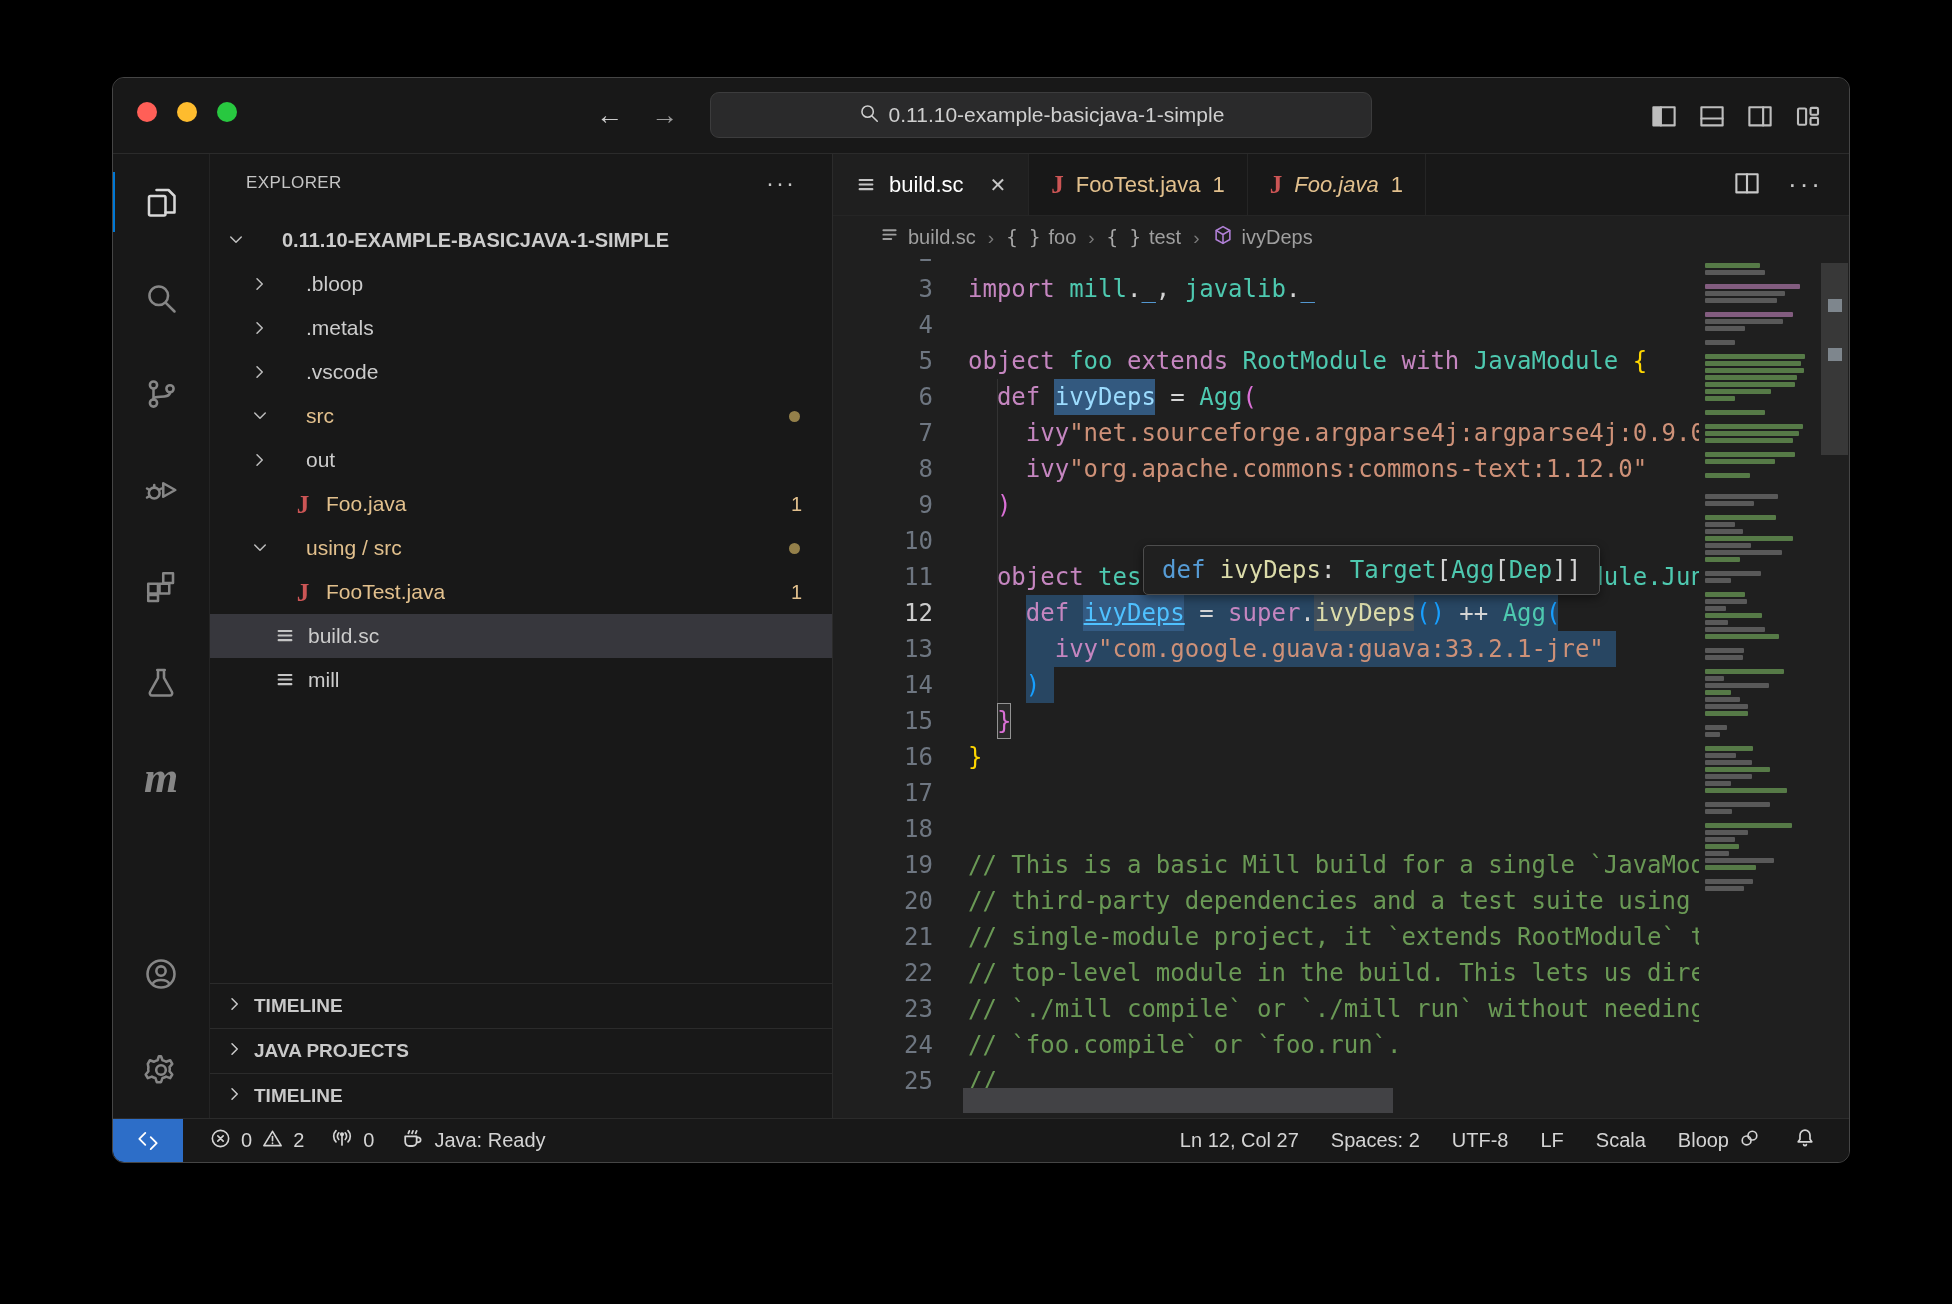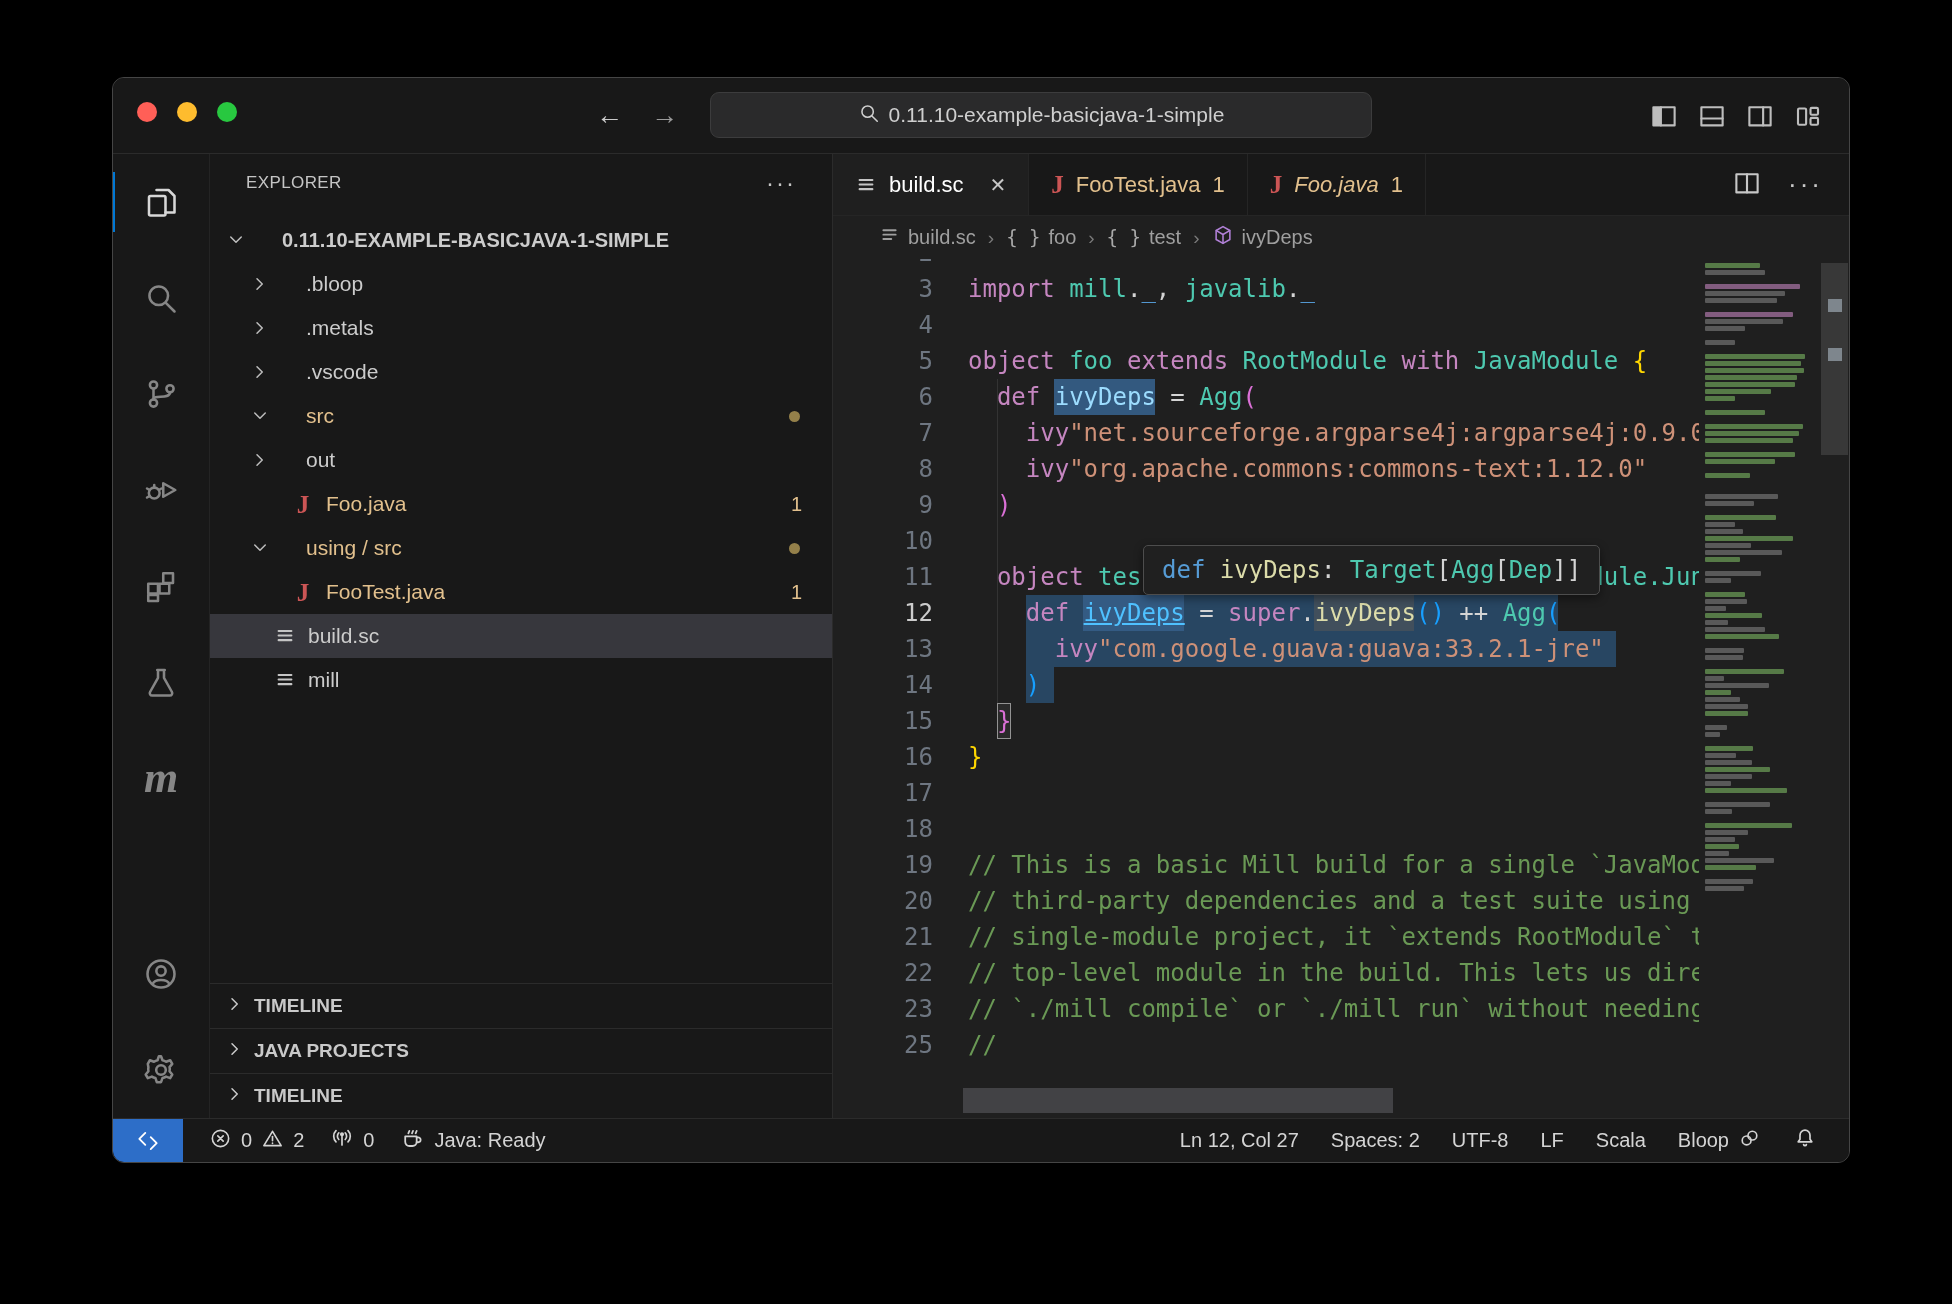--- a/index.html
+++ b/index.html
@@ -426,20 +426,21 @@
             <div class="code-line"><span class="gutter">14</span><span class="lc"><span class="tk-fg">    </span><span class="tk-b3">)</span></span></div>
             <div class="code-line"><span class="gutter">15</span><span class="lc"><span class="tk-fg">  </span><span class="tk-b2">}</span></span></div>
             <div class="code-line"><span class="gutter">16</span><span class="lc"><span class="tk-b1">}</span></span></div>
             <div class="code-line"><span class="gutter">17</span><span class="lc"></span></div>
             <div class="code-line"><span class="gutter">18</span><span class="lc"></span></div>
             <div class="code-line"><span class="gutter">19</span><span class="lc"><span class="tk-cm">// This is a basic Mill build for a single `JavaModule`, with two</span></span></div>
             <div class="code-line"><span class="gutter">20</span><span class="lc"><span class="tk-cm">// third-party dependencies and a test suite using the JUnit</span></span></div>
             <div class="code-line"><span class="gutter">21</span><span class="lc"><span class="tk-cm">// single-module project, it `extends RootModule` to mark it as</span></span></div>
             <div class="code-line"><span class="gutter">22</span><span class="lc"><span class="tk-cm">// top-level module in the build. This lets us directly run</span></span></div>
             <div class="code-line"><span class="gutter">23</span><span class="lc"><span class="tk-cm">// `./mill compile` or `./mill run` without needing to prefix it</span></span></div>
+            <div class="code-line"><span class="gutter">24</span><span class="lc"><span class="tk-cm">// `foo.compile` or `foo.run`.</span></span></div>
             <div class="code-line"><span class="gutter">25</span><span class="lc"><span class="tk-cm">//</span></span></div>
           </div>
         <div class="tooltip" id="tooltip"><span class="tk-bl">def </span><span class="tk-fn">ivyDeps</span><span class="tk-fg">: </span><span class="tk-ty">Target</span><span class="tk-fg">[</span><span class="tk-ty">Agg</span><span class="tk-fg">[</span><span class="tk-ty">Dep</span><span class="tk-fg">]]</span></div>
         <div class="hscroll"></div>
         <div class="minimap">
           <div class="mm-content" id="mm-content">
               <div class="mm-row" style="background: rgba(106, 153, 85, 0.75); width: 55px;"></div>
               <div class="mm-row" style="background: rgba(160, 160, 160, 0.45); width: 60px;"></div>
               <div class="mm-row"></div>
               <div class="mm-row" style="background: rgba(197, 134, 192, 0.6); width: 95px;"></div>

